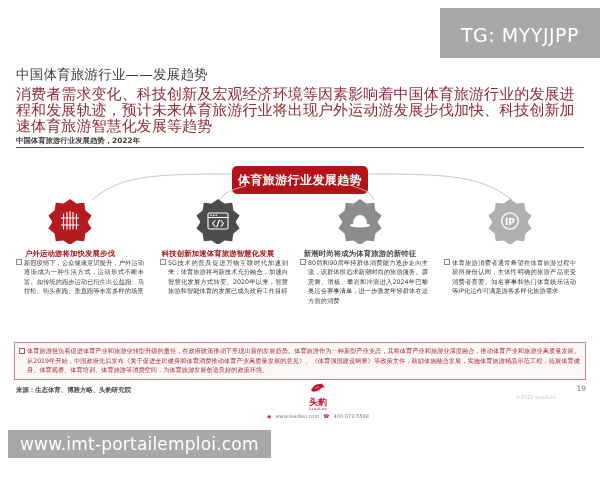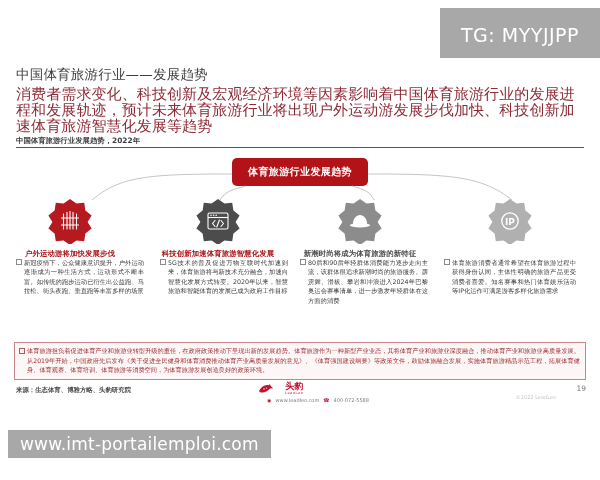--- a/index.html
+++ b/index.html
@@ -84,27 +84,27 @@
     position: absolute;
     left: 0;
     top: 96px;
     width: 600px;
     height: 200px;
   }
 
   .root-node {
     position: absolute;
     left: 232px;
-    top: 4px;
+    top: 12px;
     width: 136px;
     height: 28px;
     background: #b11319;
     border-radius: 5px;
     color: #fff;
-    font-size: 10px;
+    font-size: 12px;
     font-weight: bold;
     display: flex;
     align-items: center;
     justify-content: center;
     letter-spacing: 0.4px;
   }
 
   .connectors {
     position: absolute;
     left: 0;
@@ -216,22 +216,23 @@
   .logo-wrap {
     position: absolute;
     left: 258px;
     top: 324px;
     width: 120px;
     text-align: center;
   }
   .logo-row {
     display: flex;
     align-items: center;
-    justify-content: flex-start;
-    gap: 11px;
+    justify-content: space-between;
+    gap: 4px;
+    flex-direction: column;
   }
   .logo-mark { display: block; }
   .logo-text {
     font-size: 9px;
     font-weight: bold;
     color: #c8102e;
     line-height: 9px;
   }
   .logo-sub {
     font-size: 3.4px;

